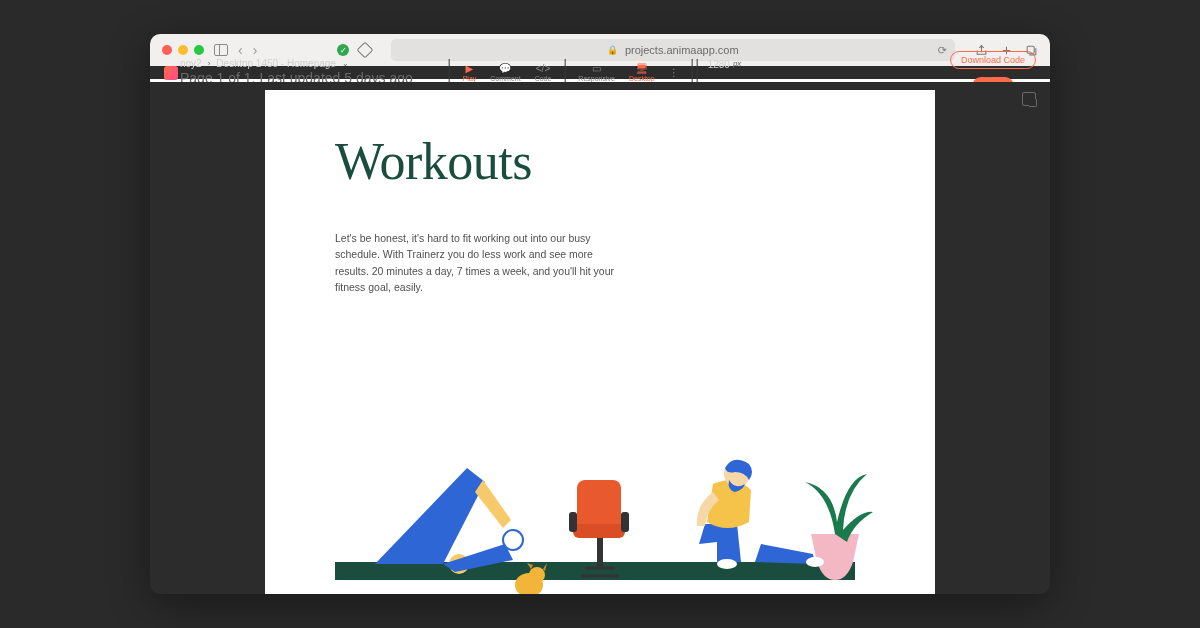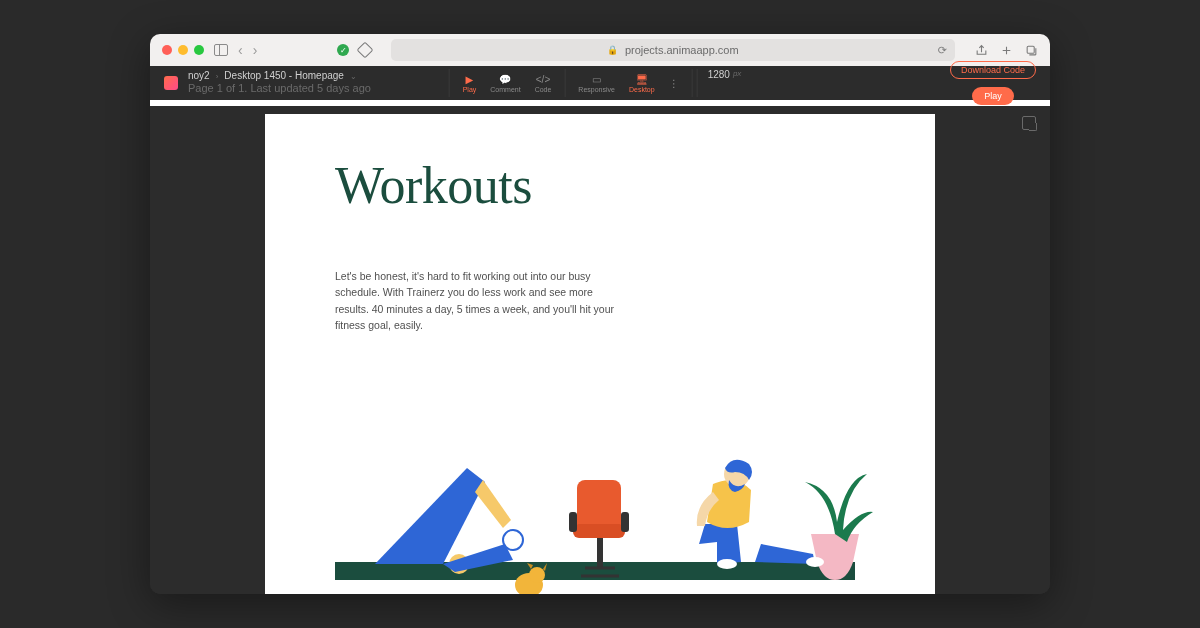--- a/index.html
+++ b/index.html
@@ -59,34 +59,34 @@
     position:relative;
   }
   .lock-icon { font-size:9px; }
   .reload-icon { position:absolute; right:8px; font-size:11px; color:#7a7a7a; }
   .right-tools { display:flex; gap:12px; color:#7a7a7a; align-items:center; }
   .right-tools svg { width:13px; height:13px; }
 
   
   .app-bar {
     background: #2c2c2c;
-    height: 40px;
+    height: 16px;
     display:flex;
     align-items:center;
     padding: 0 14px;
     color:#a8a8a8;
     font-size:10px;
-    gap: 10px;
-    border-bottom: 6px solid #ffffff;
+    gap: 2px;
+    border-bottom: 3px solid #ffffff;
   }
   .app-logo { width:14px; height:14px; background: linear-gradient(135deg,#ff6b4a,#ff4a8a); border-radius:3px; }
   .crumbs { display:flex; flex-direction:column; line-height:1.2; }
   .crumb-row { display:flex; align-items:center; gap:6px; color:#d0d0d0; }
   .crumb-row .chev { color:#6a6a6a; font-size:8px; }
-  .crumb-sub { color:#6a6a6a; font-size:11px;text-align:right; }
+  .crumb-sub { color:#6a6a6a; font-size:14px;text-align:right; }
   .center-tools {
     position:absolute;
     left:50%;
     transform:translateX(-50%);
     display:flex;
     align-items:center;
     gap:0;
   }
   .tool-group { display:flex; align-items:center; border-left:1px solid #3a3a3a; border-right:1px solid #3a3a3a; padding: 0 6px; height:28px;}
   .tool { display:flex; flex-direction:column; align-items:center; justify-content:center; gap:1px; padding: 0 7px; cursor:pointer; color:#8a8a8a; }
@@ -135,21 +135,21 @@
     overflow:hidden;
     height: 100%;
   }
   .headline {
     font-family: Georgia, 'Times New Roman', serif;
     font-size: 52px;
     line-height: 1.08;
     color: #1b4d3e;
     font-weight:500;
     letter-spacing:-0.5px;
-    margin-bottom: 54px;
+    margin-bottom: 40px;
   }
   .body-copy {
     font-size: 10.5px;
     line-height:1.55;
     color:#505050;
     max-width: 280px;
   }
   
   .illus { position:absolute; bottom:0; left:70px; right:50px; height:190px; }
 </style>
@@ -242,21 +242,21 @@
       <button class="btn-fill">Play</button>
     </div>
   </div>
 
   <div class="canvas-wrap">
     <div class="expand-icon"></div>
     <div class="page">
       <h1 class="headline">
         <span>Workouts</span><br>
       </h1>
-      <p class="body-copy">Let's be honest, it's hard to fit working out into our busy schedule. With Trainerz you do less work and see more results. 40 minutes a day, 5 times a week, and you'll hit your fitness goal, easily.</p>
+      <p class="body-copy">Let's be honest, it's hard to fit working out into our busy schedule. With Trainerz you do less work and see more results. 20 minutes a day, 7 times a week, and you'll hit your fitness goal, easily.</p>
 
       <svg class="illus" viewBox="0 0 560 190" preserveAspectRatio="xMidYMax meet">
 
         <rect x="0" y="150" width="520" height="18" fill="#1b4d3e"></rect>
 
         <path d="M500 168 q12 0 18 -18 l6 -28 h-48 l6 28 q6 18 18 18 z" fill="#f4b8c4"></path>
 
         <path d="M500 122 q-6 -40 -30 -52 q28 6 32 40 q10 -44 30 -48 q-22 18 -24 56 q18 -20 30 -18 q-20 12 -26 30 z" fill="#1b7a4d"></path>
 
         <g transform="translate(230,60)">

